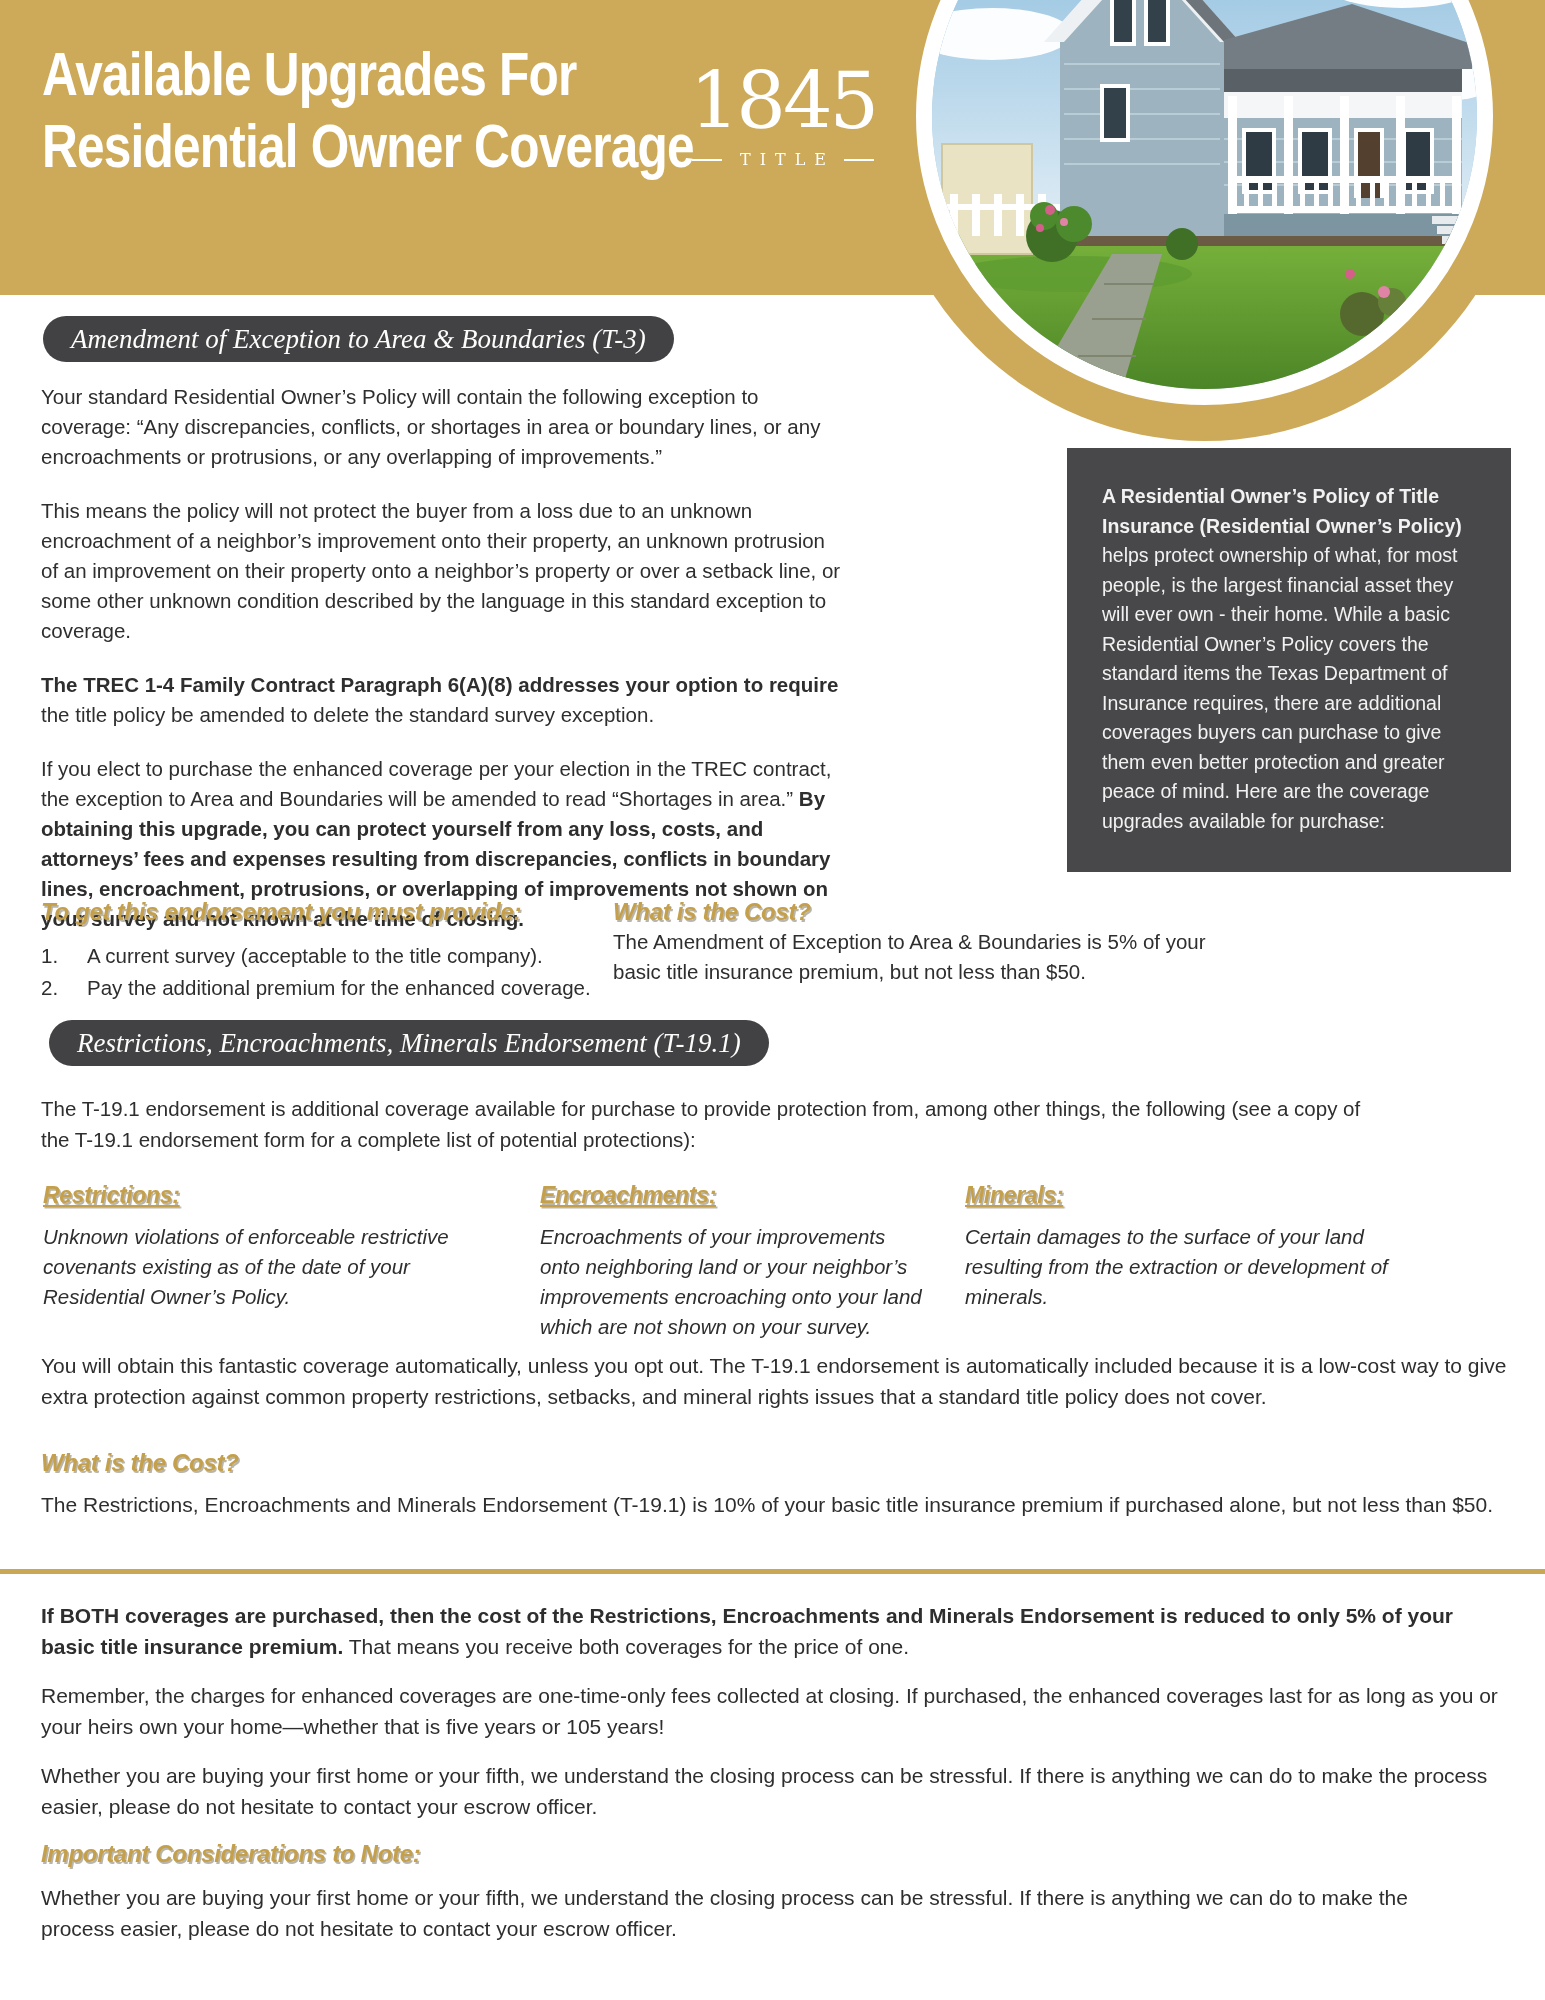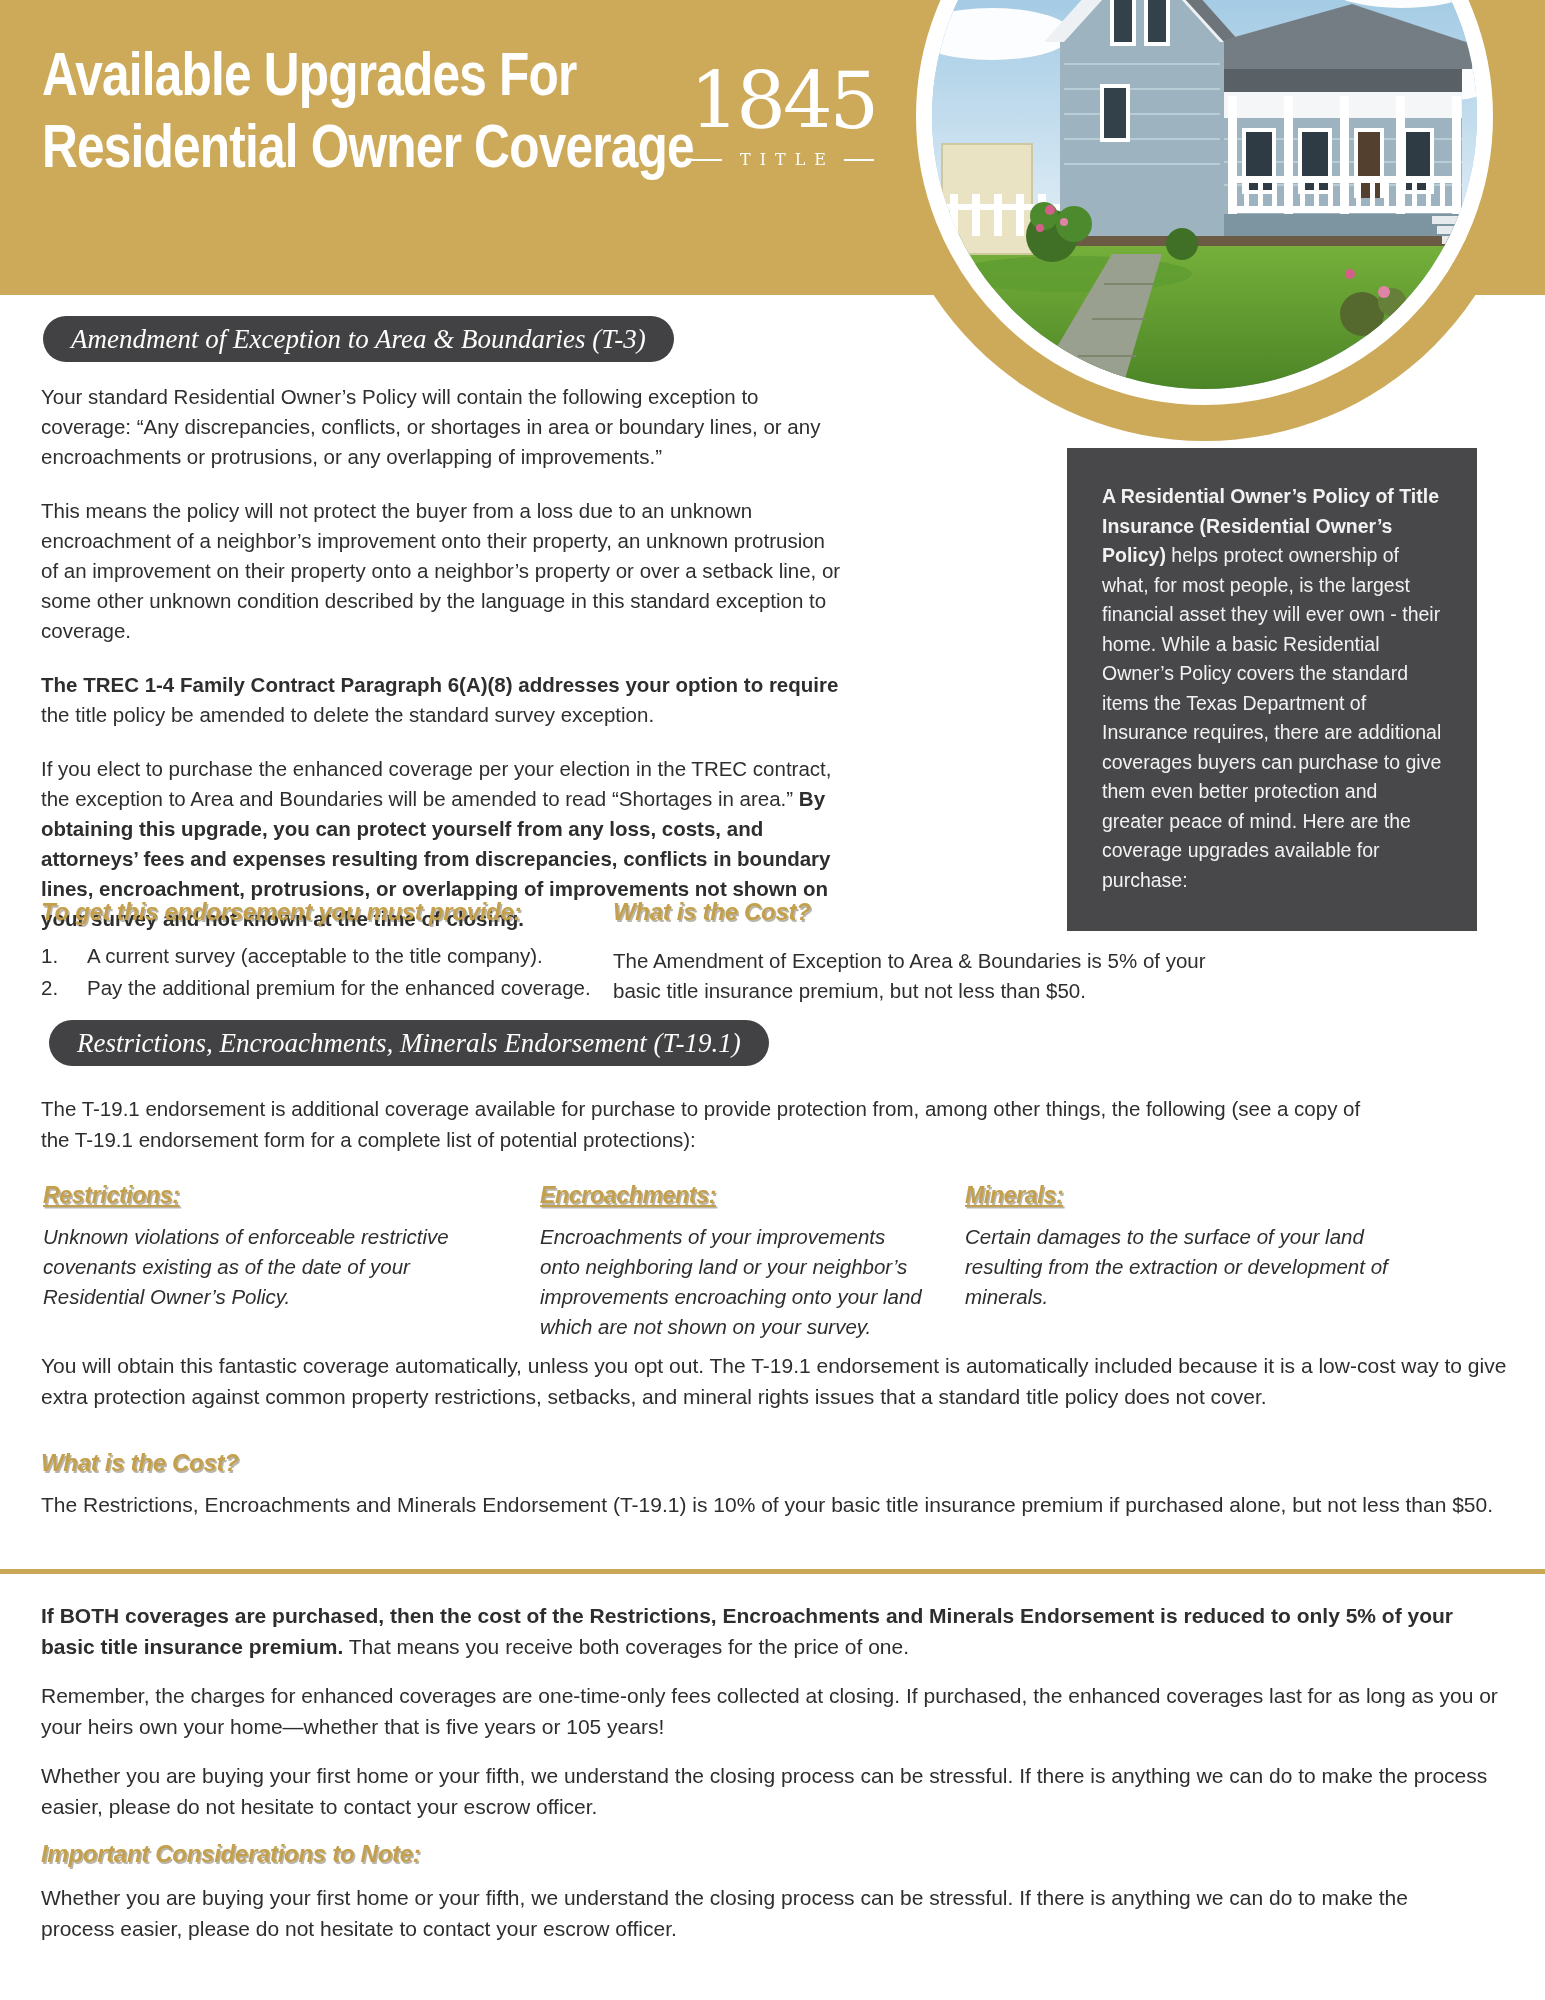--- a/index.html
+++ b/index.html
@@ -34,36 +34,36 @@
   }
   .pill1{left:43px;top:316px;}
   .pill2{left:49px;top:1020px;}
   
   .copy{font-size:20.5px;line-height:30px;color:#2e2e2e;}
   .copy p{margin:0 0 24px 0;}
   .col-left{position:absolute;left:41px;top:382px;width:800px;}
   .b{font-weight:bold;}
   
   .dark-box{
-    position:absolute;left:1067px;top:448px;width:410px;box-sizing:border-box;
+    position:absolute;left:1067px;top:448px;width:444px;box-sizing:border-box;
     background:#48484a;color:#f2f2f2;padding:34px 35px 36px 35px;
     font-size:19.5px;line-height:29.5px;
   }
   
   .gold-h{
     font-size:24px;font-weight:bold;font-style:italic;color:#c4a04c;
     letter-spacing:-.3px;text-shadow:1.5px 1.5px 0 rgba(70,60,35,.38);
   }
   
   .provide{position:absolute;left:41px;top:898px;width:560px;}
   .provide-list{margin-top:14px;}
   .provide-item{display:flex;font-size:20.5px;line-height:32px;}
   .provide-num{width:46px;flex:0 0 46px;}
   .cost1{position:absolute;left:613px;top:898px;width:610px;}
-  .cost-text{margin-top:20px;font-size:20.5px;line-height:30px;}
+  .cost-text{margin-top:1px;font-size:20.5px;line-height:30px;}
   
   .t19-intro{position:absolute;left:41px;top:1093px;width:1340px;font-size:20.5px;line-height:31px;}
   .cols3{position:absolute;left:43px;top:1182px;display:grid;grid-template-columns:455px 383px 460px;column-gap:42px;}
   .col3-head{font-size:23px;text-decoration:underline;}
   .col3-text{margin-top:13px;font-style:italic;font-size:20.5px;line-height:30px;}
   .auto-p{position:absolute;left:41px;top:1350px;width:1468px;font-size:21px;line-height:31px;}
   .cost2{position:absolute;left:41px;top:1449px;width:1468px;}
   .cost2 .cost-text{margin-top:12px;font-size:21px;line-height:31px;}
   
   .divider{position:absolute;left:0;top:1569px;width:1545px;height:5px;background:#c9a754;}

